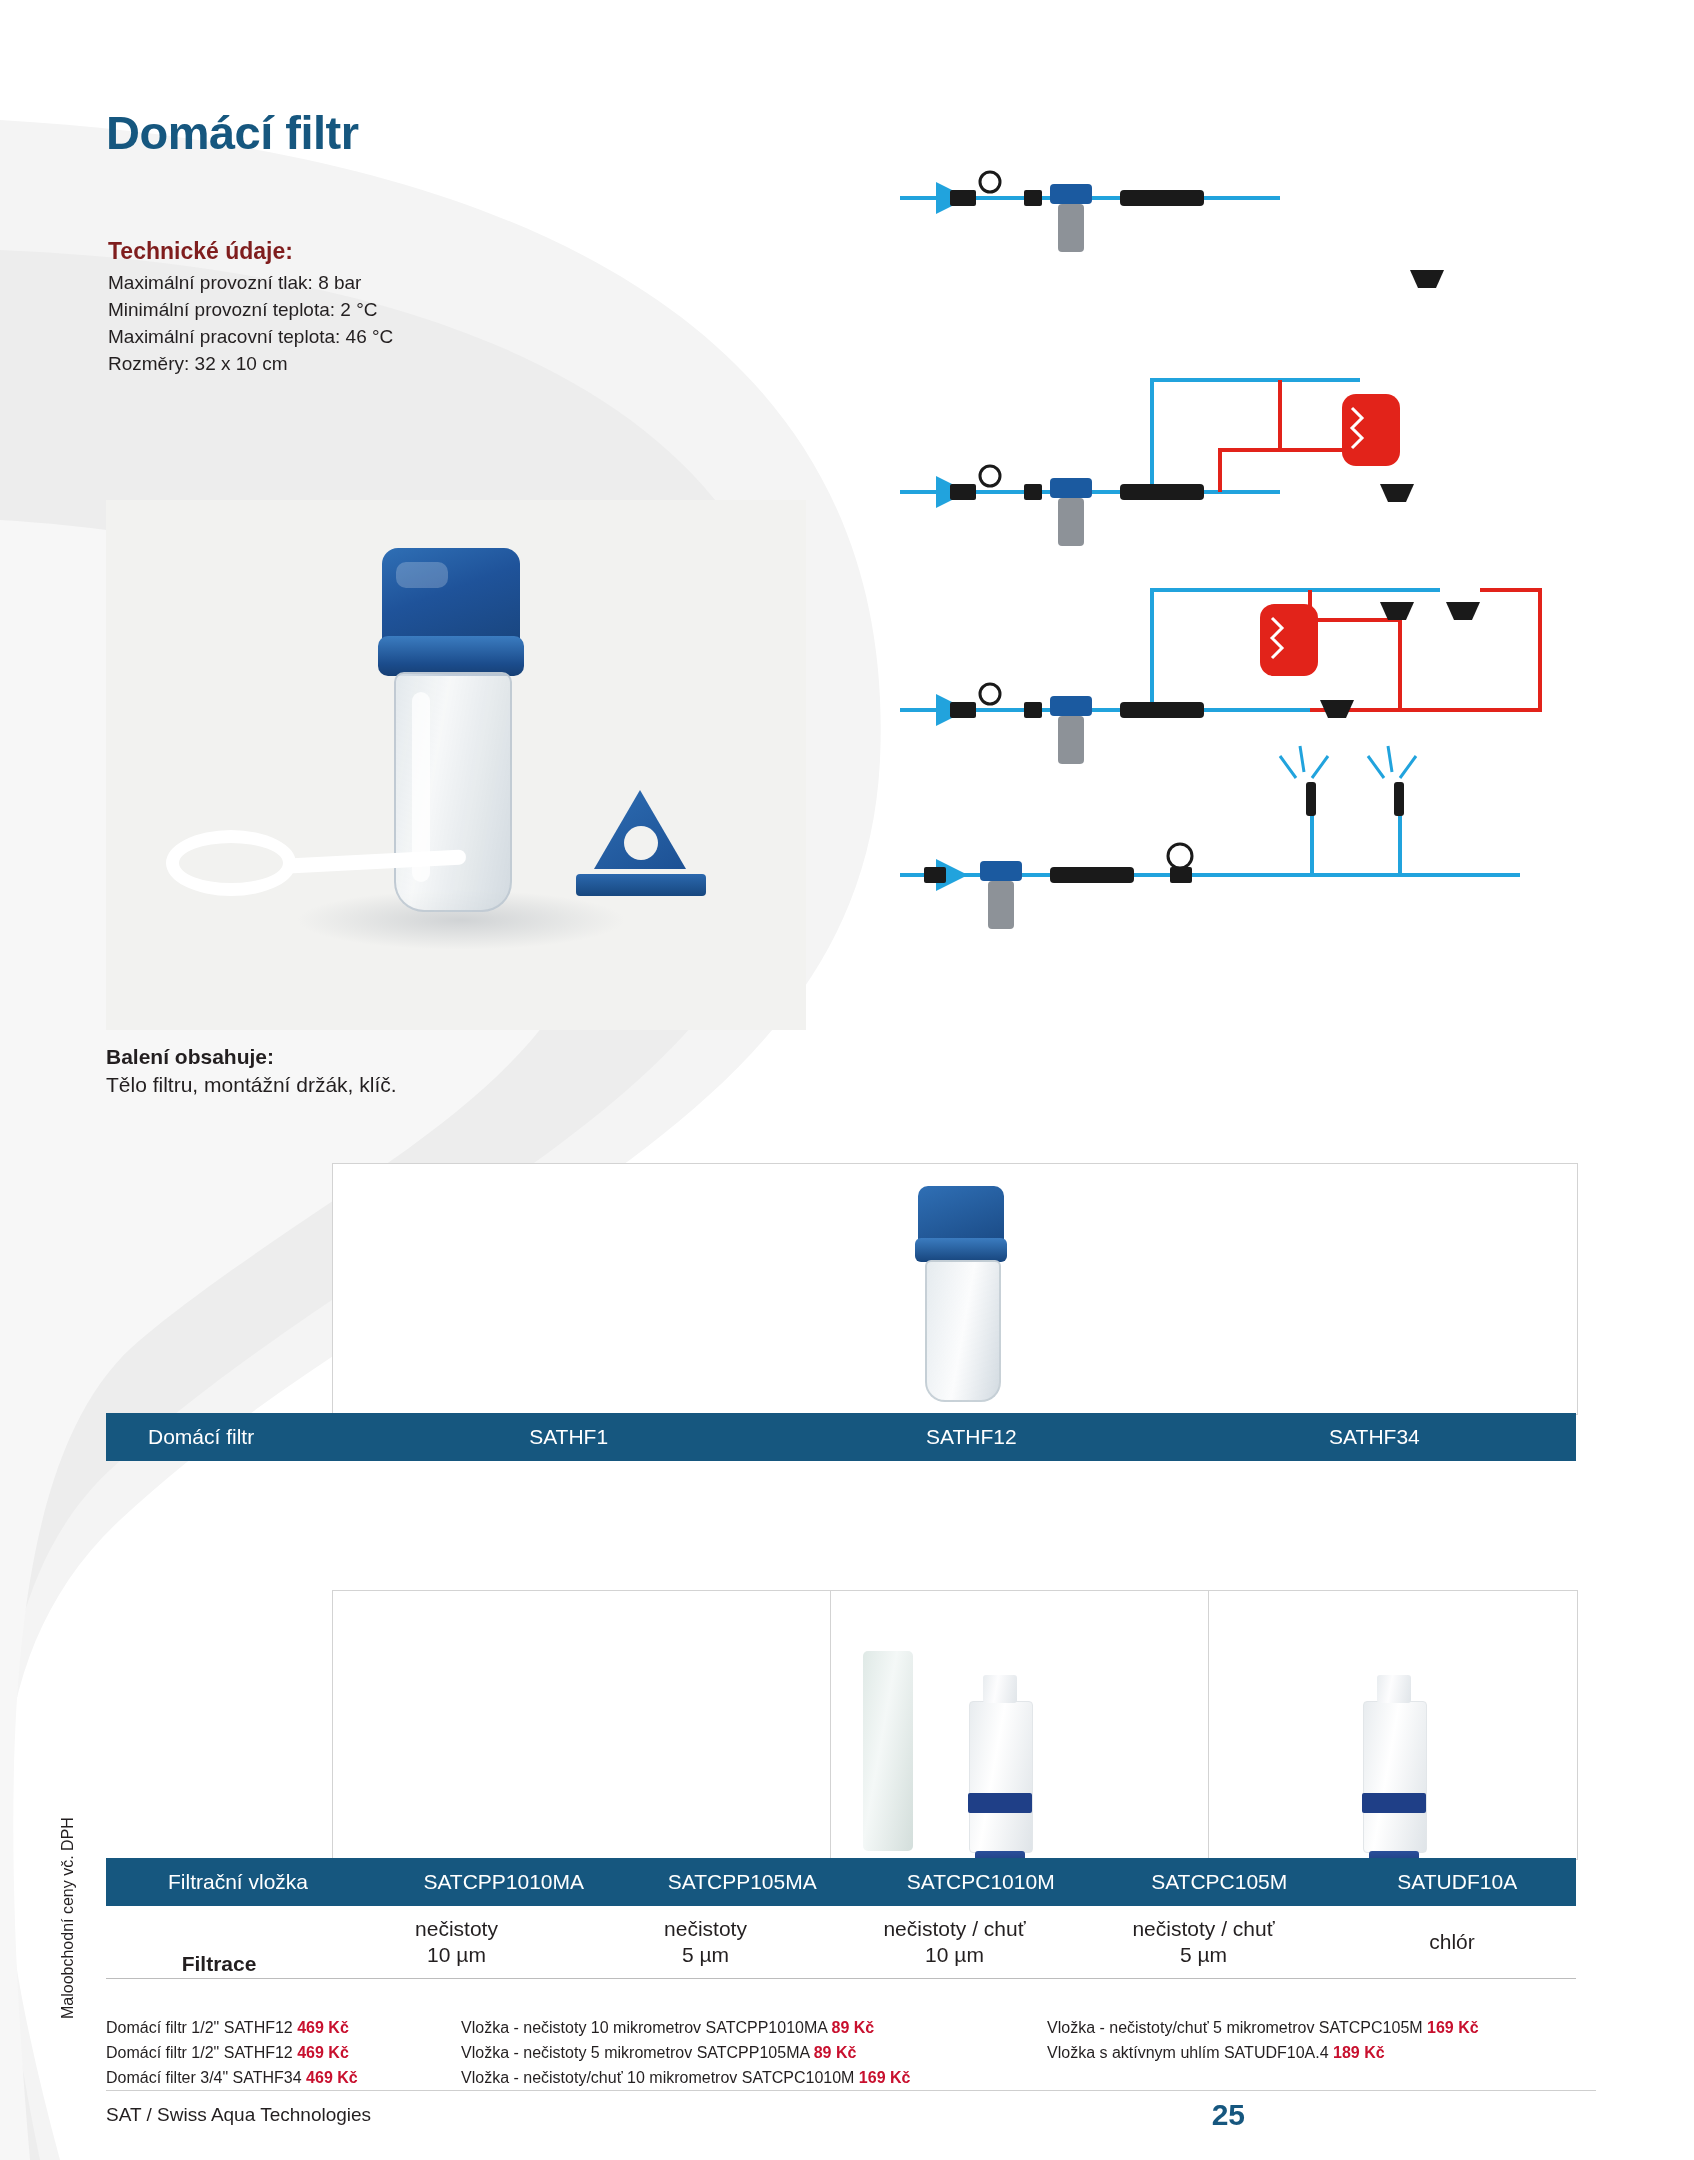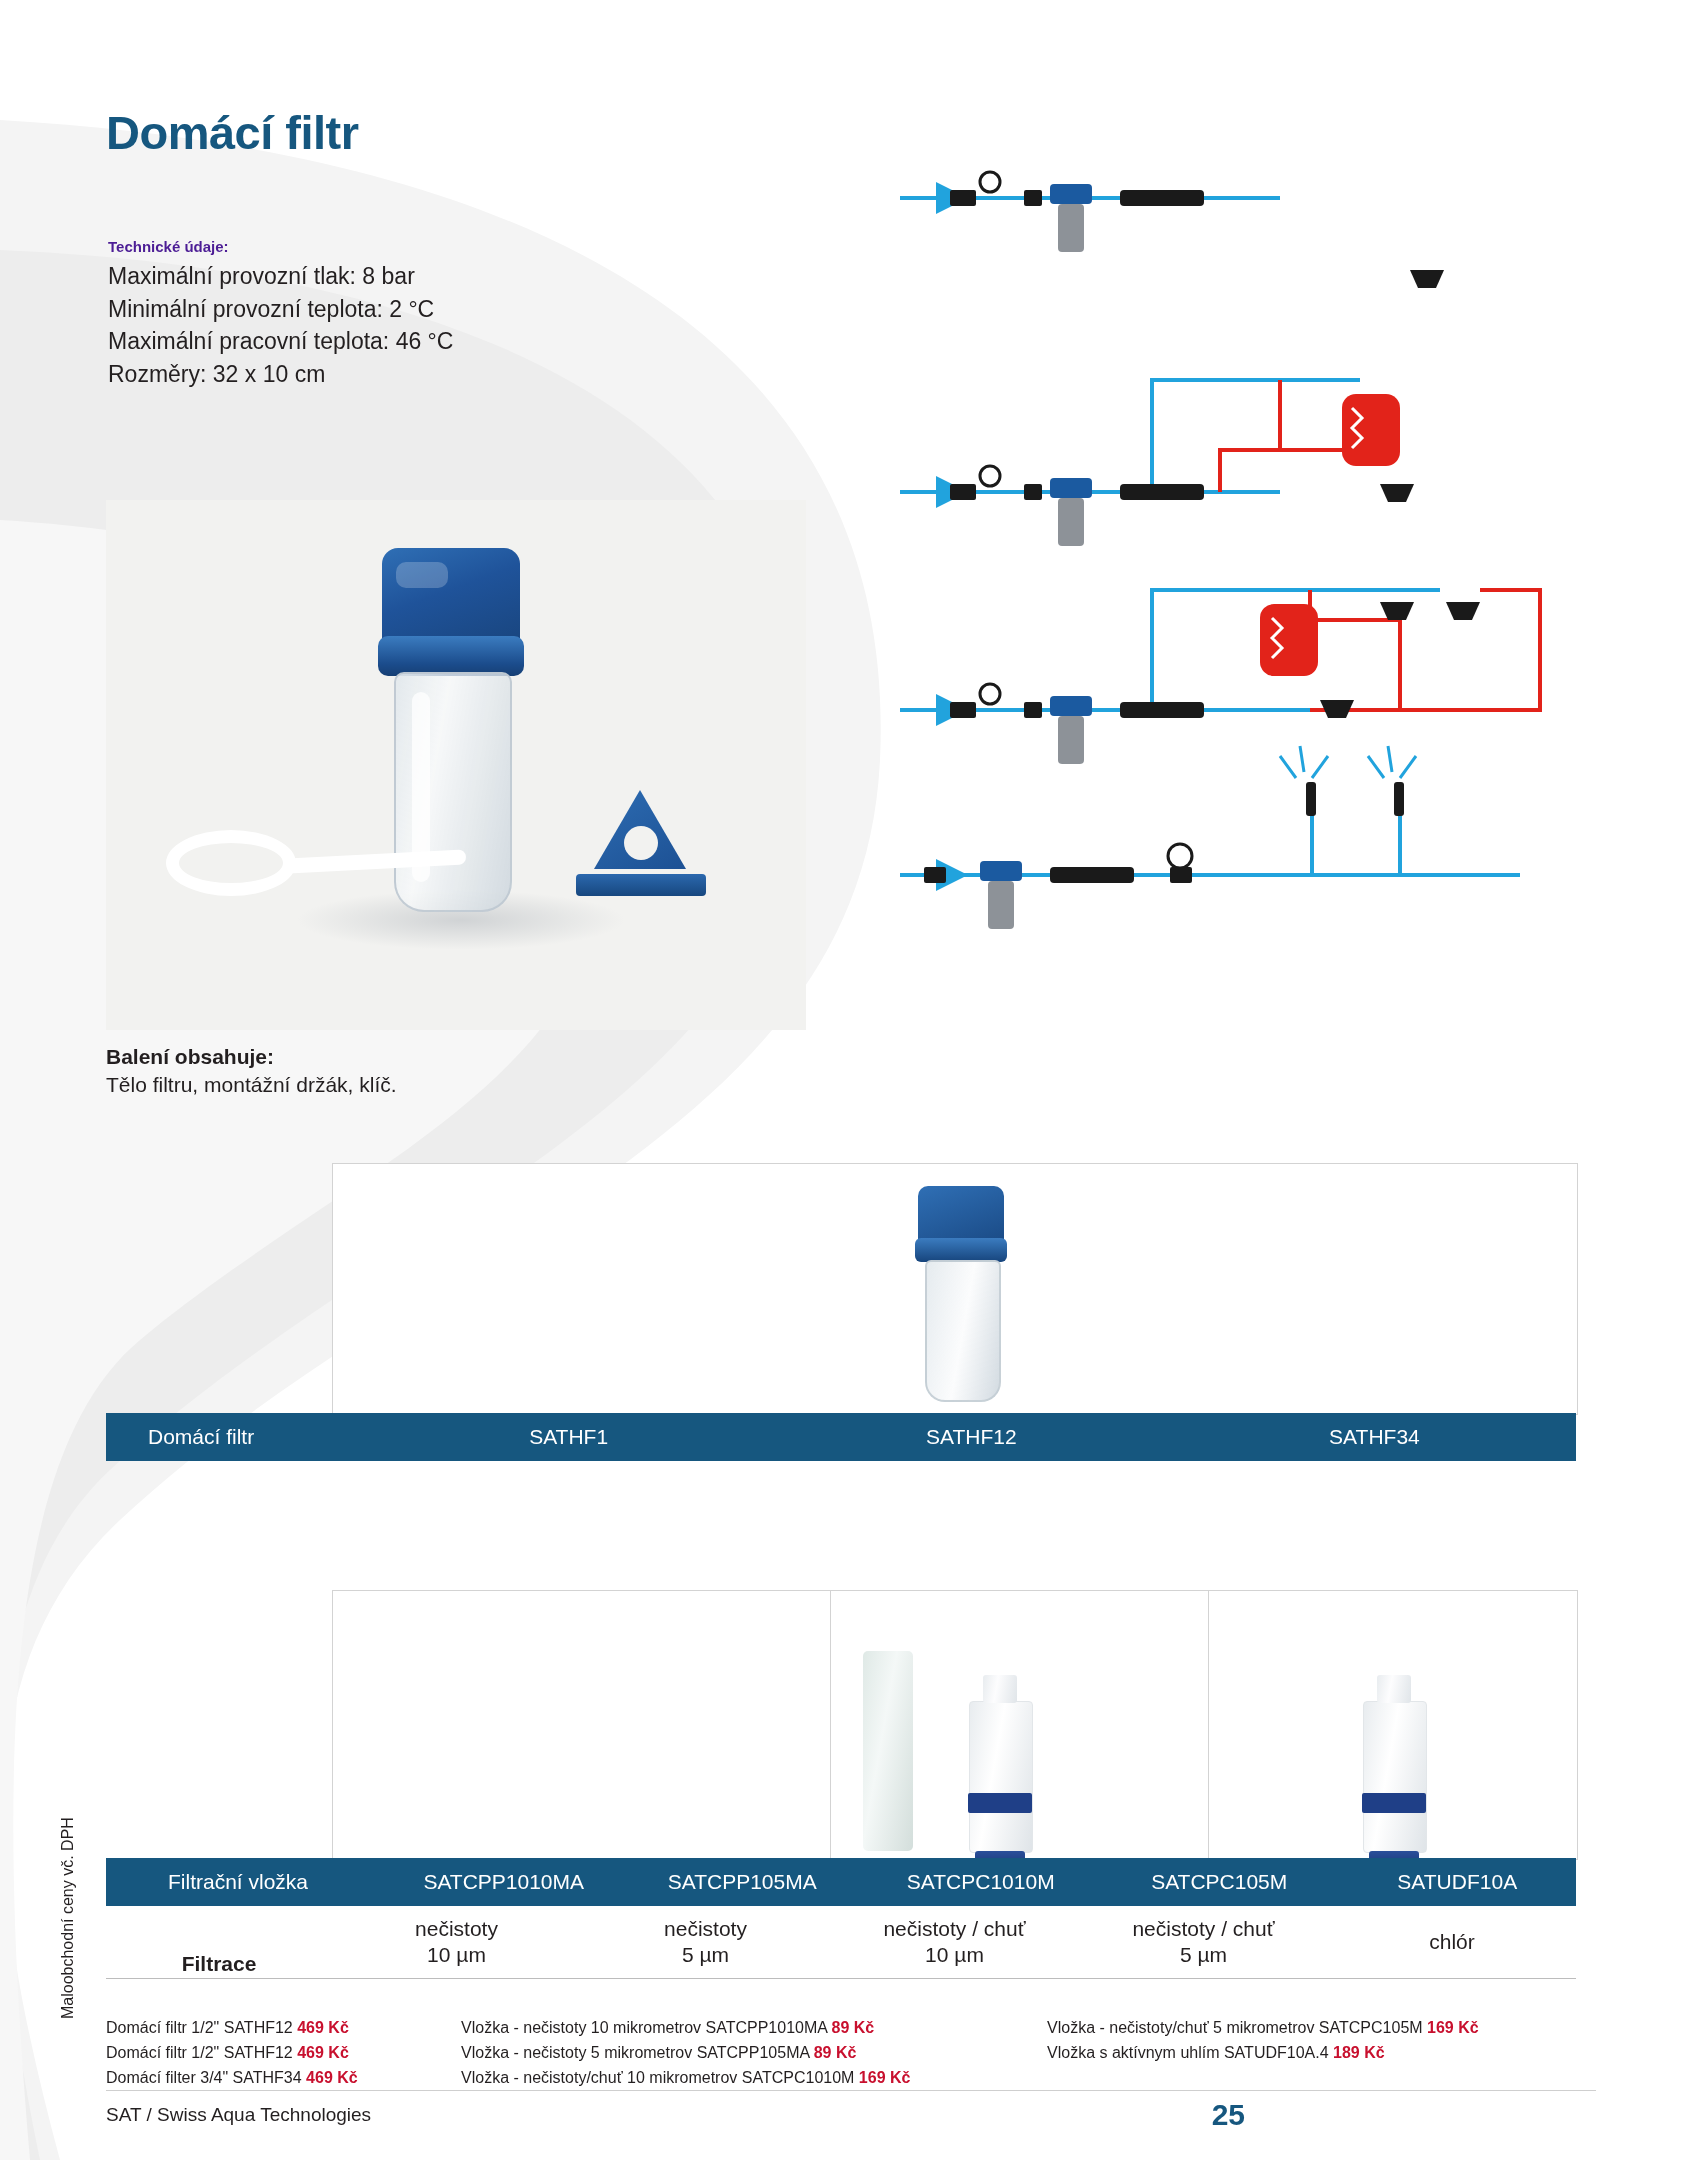--- a/index.html
+++ b/index.html
@@ -12,22 +12,22 @@
   
   .bg-swoosh{position:absolute;inset:0;z-index:0;pointer-events:none;}
   .page{position:relative;z-index:2;width:1345px;height:2160px;border-radius:29px;}
 
   
   .title{
     position:absolute;left:106px;top:105px;
     font-size:47px;font-weight:bold;color:#16577f;letter-spacing:-0.5px;
   }
   .tech-block{position:absolute;left:108px;top:238px;width:560px;}
-  .tech-head{font-size:15px;font-weight:bold;color:#4c1d95;margin-bottom:5px;}
-  .tech-line{font-size:23px;color:#231f20;line-height:1.42;}
+  .tech-head{font-size:23px;font-weight:bold;color:#7f1d1d;margin-bottom:5px;}
+  .tech-line{font-size:19px;color:#231f20;line-height:1.42;}
 
   
   .photo{
     position:absolute;left:106px;top:500px;width:700px;height:530px;
     background:#f2f2f0;overflow:hidden;
   }
   .photo .shadow{
     position:absolute;left:190px;top:390px;width:330px;height:60px;border-radius:50%;
     background:radial-gradient(ellipse at center, rgba(180,185,190,.55) 0%, rgba(180,185,190,0) 70%);
   }

